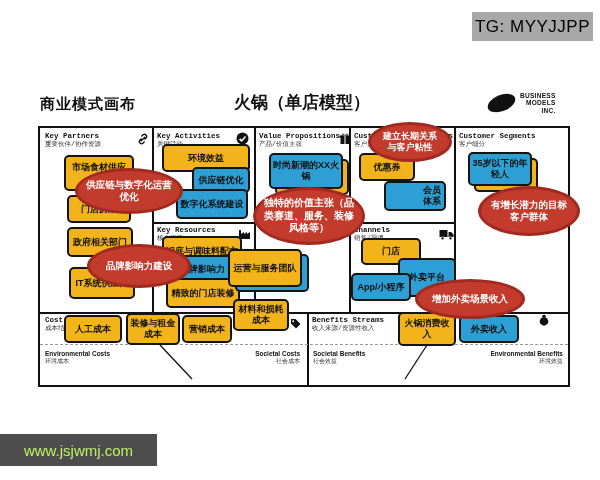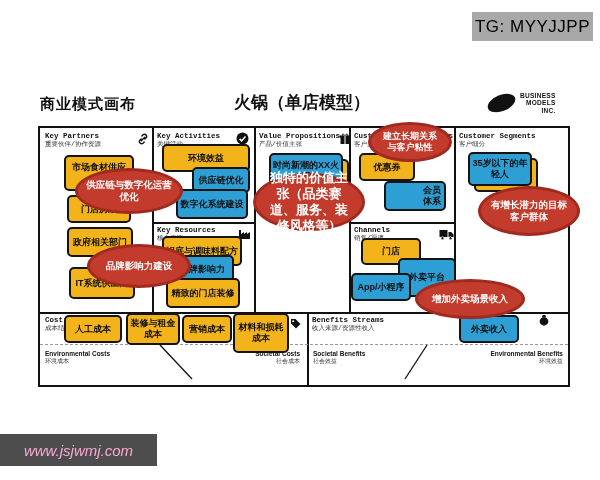--- a/index.html
+++ b/index.html
@@ -7,22 +7,22 @@
     width:600px;height:480px;position:relative;background:#ffffff;
     font-family:"Liberation Sans","DejaVu Sans",sans-serif;overflow:hidden;color:#111;
   }
   .title-left{position:absolute;left:40px;top:95px;font-size:15px;font-weight:bold;letter-spacing:1px;}
   .title-center{position:absolute;left:38px;top:91px;width:528px;text-align:center;font-size:17px;font-weight:bold;}
   .logo{position:absolute;left:487px;top:92px;display:flex;align-items:center;gap:4px;}
   .logo-eye{width:29px;height:16px;background:#111;border-radius:50%;transform:rotate(-22deg);}
   .logo-text{font-size:6.5px;font-weight:bold;text-align:right;line-height:1.15;letter-spacing:.3px;}
   .wm-top{position:absolute;left:472px;top:12px;width:121px;height:29px;background:#a8a8a8;color:#000000;
     font-size:17px;display:flex;align-items:center;justify-content:center;letter-spacing:.5px;}
-  .wm-bottom{position:absolute;left:0;top:434px;width:157px;height:32px;background:#4d4d4d;color:#f9a8d4;
-    font-size:15px;display:flex;align-items:center;justify-content:center;font-style:italic;}
+  .wm-bottom{position:absolute;left:0;top:434px;width:157px;height:32px;background:#4d4d4d;color:#bef264;
+    font-size:15px;display:flex;align-items:center;justify-content:center;}
   .canvas{position:absolute;left:38px;top:126px;width:528px;height:257px;border:2px solid #111;background:#fff;}
   .line{position:absolute;background:#111;z-index:1;}
   .dash{position:absolute;border-top:1px dashed #999;height:0;z-index:1;}
   .diag{position:absolute;left:0;top:0;z-index:1;}
   .sec-head{position:absolute;line-height:1.2;z-index:2;font-family:Liberation Mono, monospace;}
   .sec-en{display:block;font-size:7.5px;font-weight:bold;}
   .sec-zh{display:block;font-size:6.5px;color:#333;}
   .sub-label{position:absolute;line-height:1.25;z-index:2;}
   .sub-en{display:block;font-size:6.5px;font-weight:bold;}
   .sub-zh{display:block;font-size:6px;color:#333;}
@@ -178,38 +178,40 @@
   <div class="note yellow" style="left:27px;top:99px;width:66px;height:30px;">政府相关部门</div>
   <div class="note yellow" style="left:29px;top:139px;width:66px;height:32px;">IT系统供应商</div>
 
   <div class="note yellow" style="left:122px;top:16px;width:88px;height:28px;">环境效益</div>
   <div class="note blue" style="left:152px;top:39px;width:58px;height:26px;">供应链优化</div>
   <div class="note blue" style="left:136px;top:61px;width:72px;height:30px;">数字化系统建设</div>
 
   <div class="note yellow" style="left:122px;top:108px;width:80px;height:30px;">锅底与调味料配方</div>
   <div class="note blue" style="left:131px;top:127px;width:63px;height:28px;">品牌影响力</div>
   <div class="note yellow" style="left:126px;top:150px;width:74px;height:30px;">精致的门店装修</div>
+  <div class="note yellow stack-b" style="left:188px;top:121px;width:74px;height:38px;">运营与服务团队</div>
 
   <div class="note blue stack-y" style="left:229px;top:25px;width:74px;height:36px;">时尚新潮的XX火锅</div>
 
   <div class="note yellow" style="left:319px;top:25px;width:56px;height:28px;">优惠券</div>
   <div class="note blue" style="left:344px;top:53px;width:62px;height:30px;padding-left:36px;">会员体系</div>
 
   <div class="note yellow" style="left:321px;top:110px;width:60px;height:27px;">门店</div>
   <div class="note blue" style="left:358px;top:130px;width:58px;height:39px;">外卖平台</div>
   <div class="note blue" style="left:311px;top:145px;width:60px;height:28px;">App/小程序</div>
 
   <div class="note blue stack-y" style="left:428px;top:24px;width:64px;height:34px;">35岁以下的年轻人</div>
 
   <div class="note yellow" style="left:24px;top:187px;width:58px;height:28px;">人工成本</div>
   <div class="note yellow" style="left:86px;top:185px;width:54px;height:32px;">装修与租金成本</div>
   <div class="note yellow" style="left:142px;top:187px;width:50px;height:28px;">营销成本</div>
-  <div class="note yellow" style="left:193px;top:185px;width:56px;height:40px;">材料和损耗成本</div>
-
+  <div class="note yellow" style="left:193px;top:171px;width:56px;height:32px;">材料和损耗成本</div>
+
+  <div class="note yellow" style="left:358px;top:184px;width:58px;height:34px;">火锅消费收入</div>
   <div class="note blue" style="left:419px;top:187px;width:60px;height:28px;">外卖收入</div>
 
   <div class="callout" style="left:35px;top:40px;width:108px;height:46px;">供应链与数字化运营优化</div>
   <div class="callout" style="left:47px;top:116px;width:104px;height:44px;">品牌影响力建设</div>
-  <div class="callout" style="left:213px;top:45px;width:112px;height:58px;font-size:13px;">独特的价值主张（品类赛道、服务、装修风格等）</div>
+  <div class="callout" style="left:213px;top:59px;width:112px;height:58px;font-size:10px;">独特的价值主张（品类赛道、服务、装修风格等）</div>
   <div class="callout" style="left:328px;top:-6px;width:84px;height:40px;font-size:9px;">建立长期关系与客户粘性</div>
   <div class="callout" style="left:438px;top:58px;width:102px;height:50px;">有增长潜力的目标客户群体</div>
   <div class="callout" style="left:375px;top:151px;width:110px;height:40px;">增加外卖场景收入</div>
 </div>
 
 </body></html>

